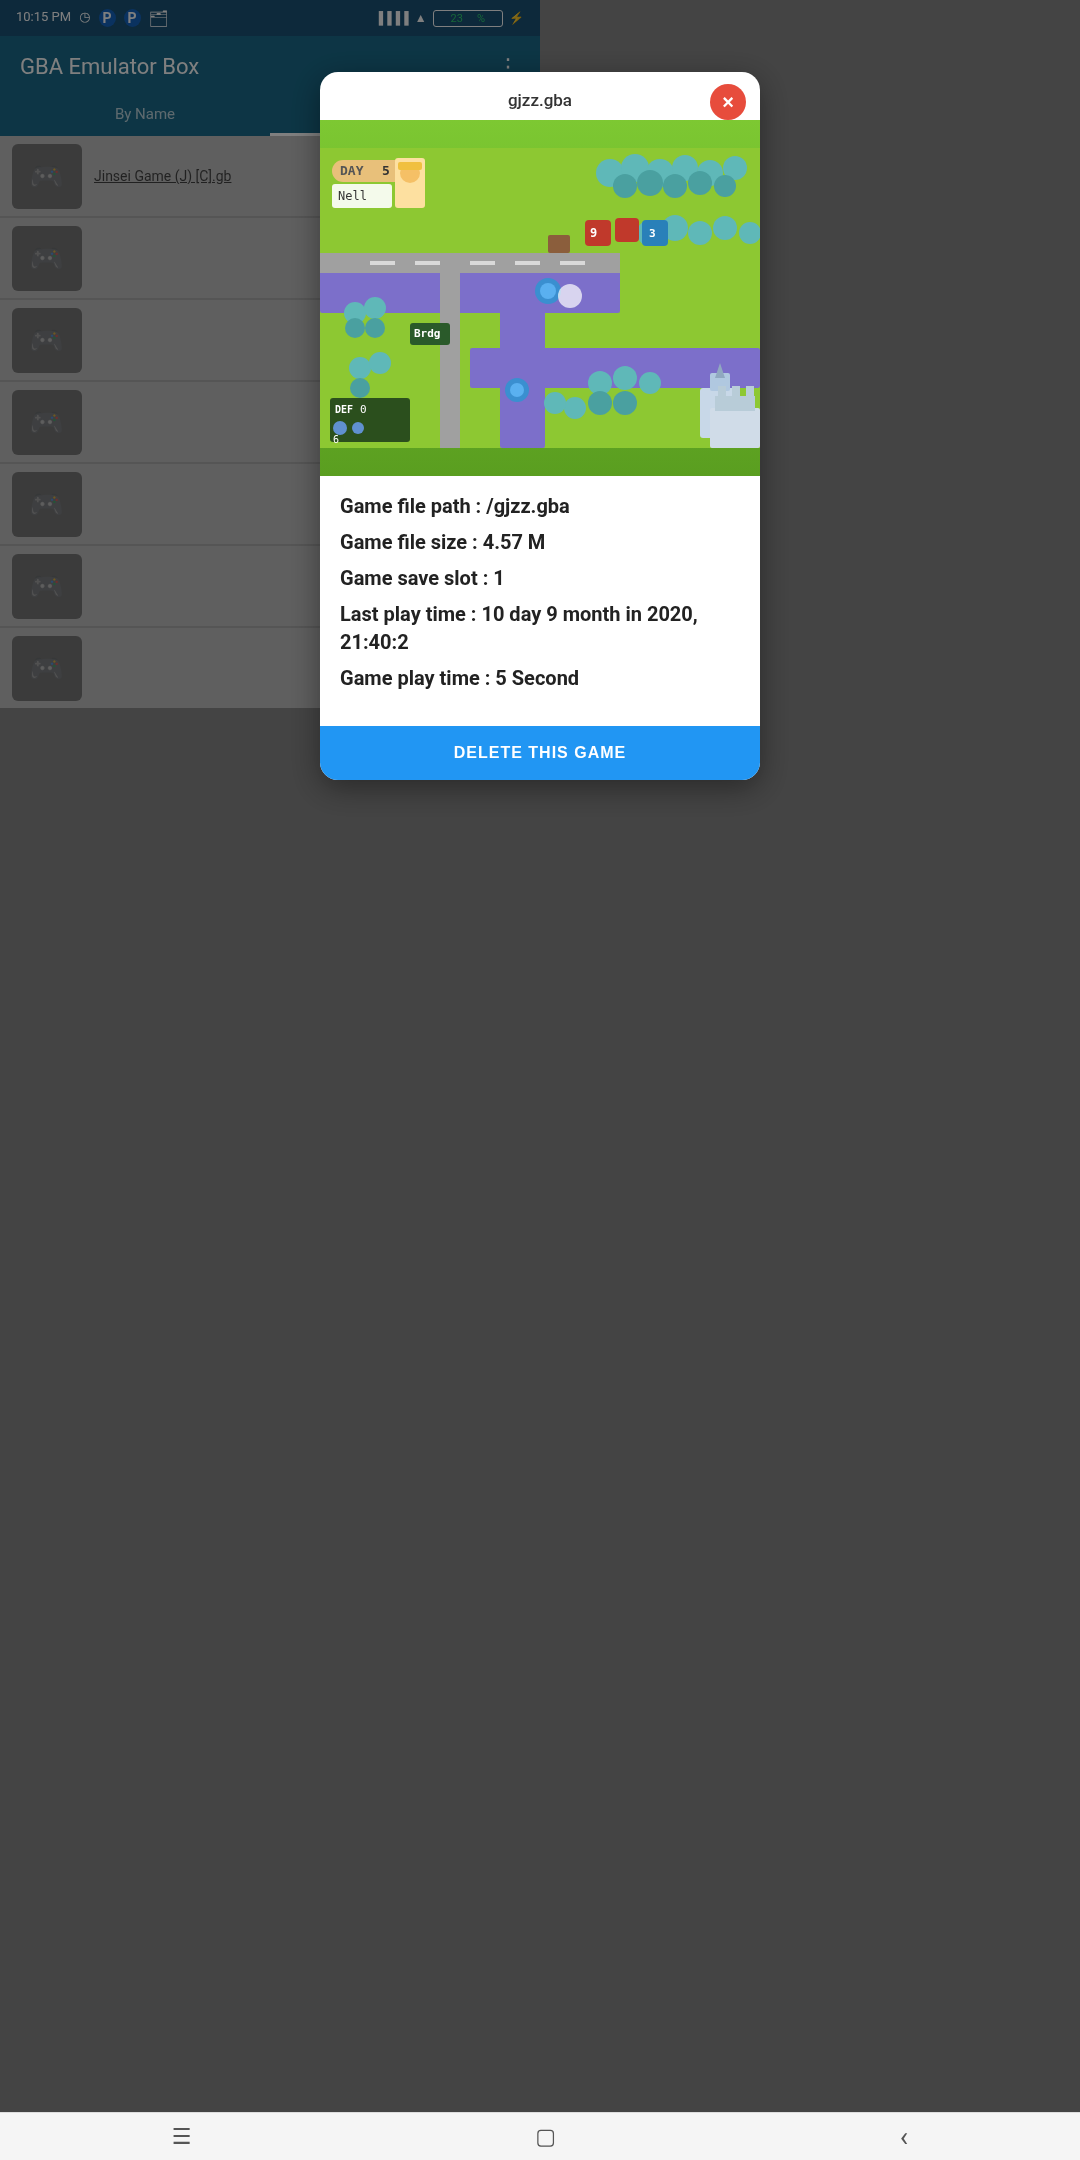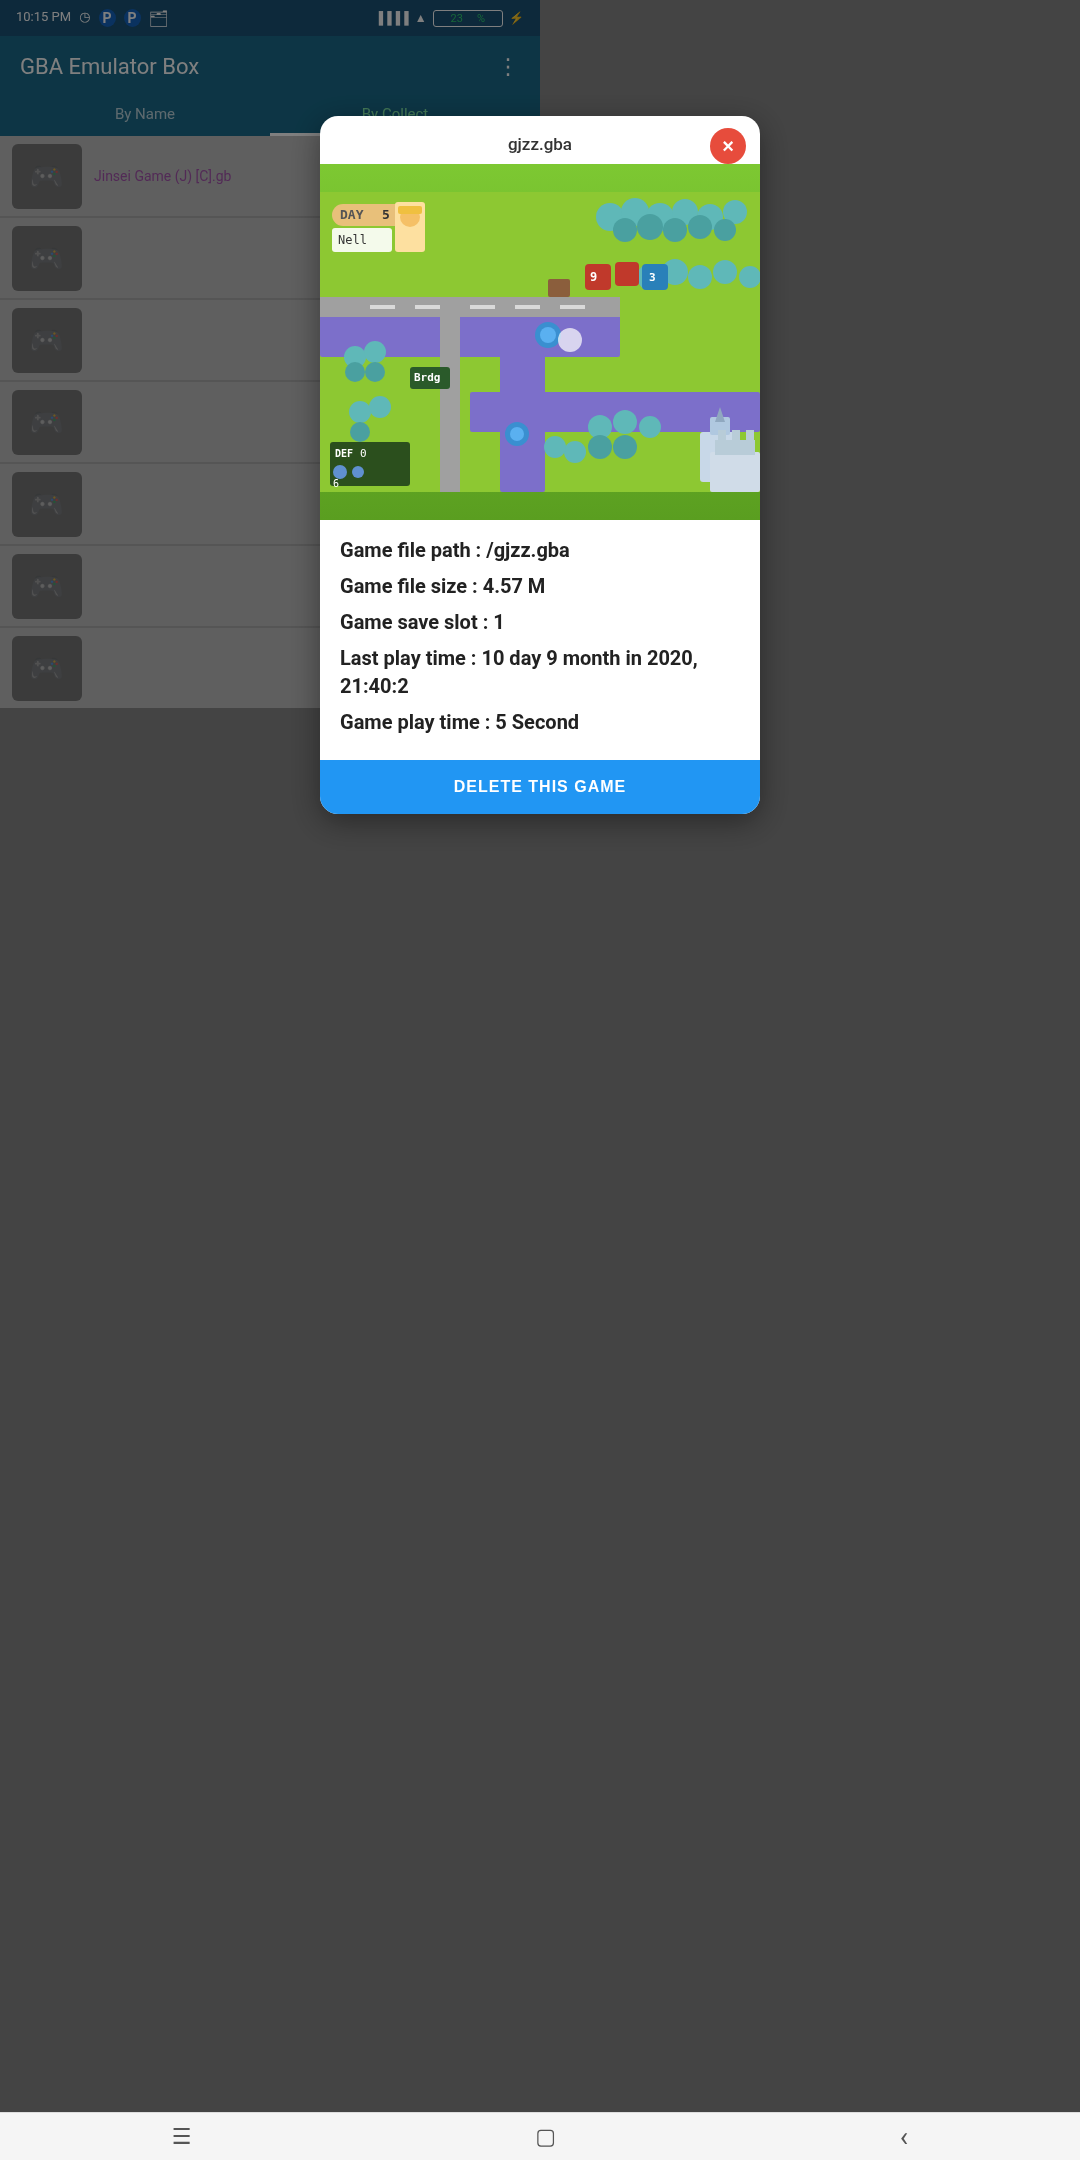--- a/index.html
+++ b/index.html
@@ -105,24 +105,25 @@
     .gamepad-icon {
       font-size: 28px;
       color: #999;
     }
     .list-row-info {
       flex: 1;
       overflow: hidden;
     }
     .list-row-title {
       font-size: 14px;
-      color: #a21caf;
+      color: #000000;
       white-space: nowrap;
       overflow: hidden;
       text-overflow: ellipsis;
+      text-decoration: underline;
     }
     .list-row-right {
       display: flex;
       flex-direction: column;
       align-items: flex-end;
       gap: 4px;
     }
     .chevron {
       color: #1a6b8a;
       font-size: 20px;
@@ -151,21 +152,21 @@
       position: fixed;
       top: 0;
       left: 0;
       width: 100%;
       height: 100%;
       background: rgba(0,0,0,0.5);
       z-index: 100;
       display: flex;
       align-items: flex-start;
       justify-content: center;
-      padding-top: 116px;
+      padding-top: 72px;
     }
 
     
     .dialog {
       background: white;
       border-radius: 18px;
       width: 440px;
       overflow: hidden;
       position: relative;
       box-shadow: 0 8px 30px rgba(0,0,0,0.4);
@@ -223,20 +224,21 @@
       width: 100%;
       padding: 18px;
       background: #2196f3;
       border: none;
       color: white;
       font-size: 16px;
       font-weight: bold;
       letter-spacing: 1px;
       cursor: pointer;
       text-align: center;
+      margin-top: 10px;
     }
 
     
     .nav-bar {
       position: fixed;
       bottom: 0;
       left: 0;
       width: 100%;
       background: #f5f5f5;
       height: 48px;

